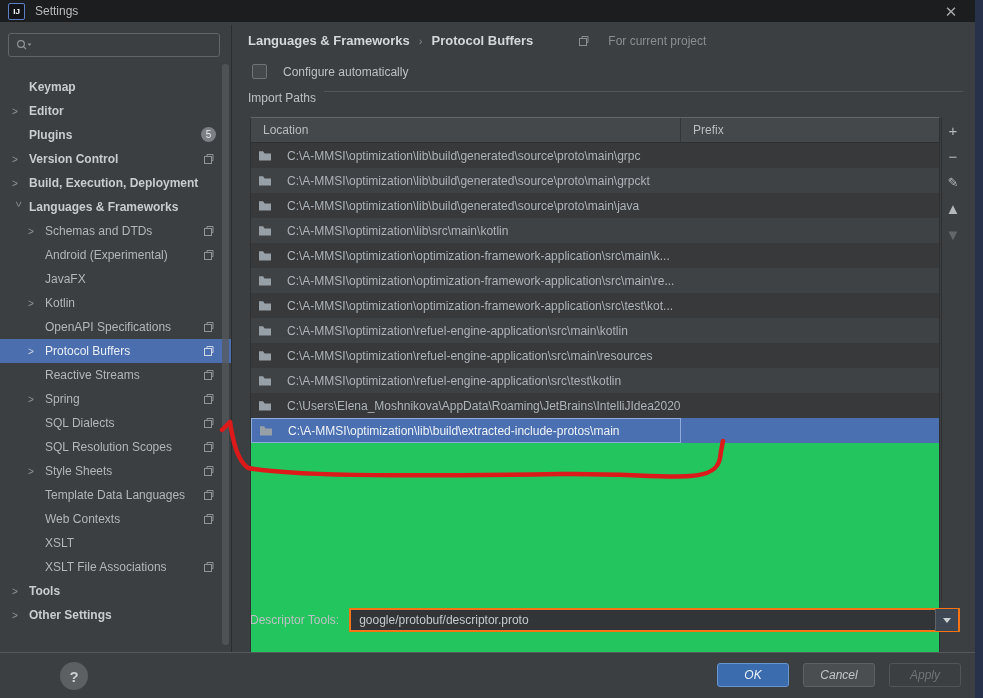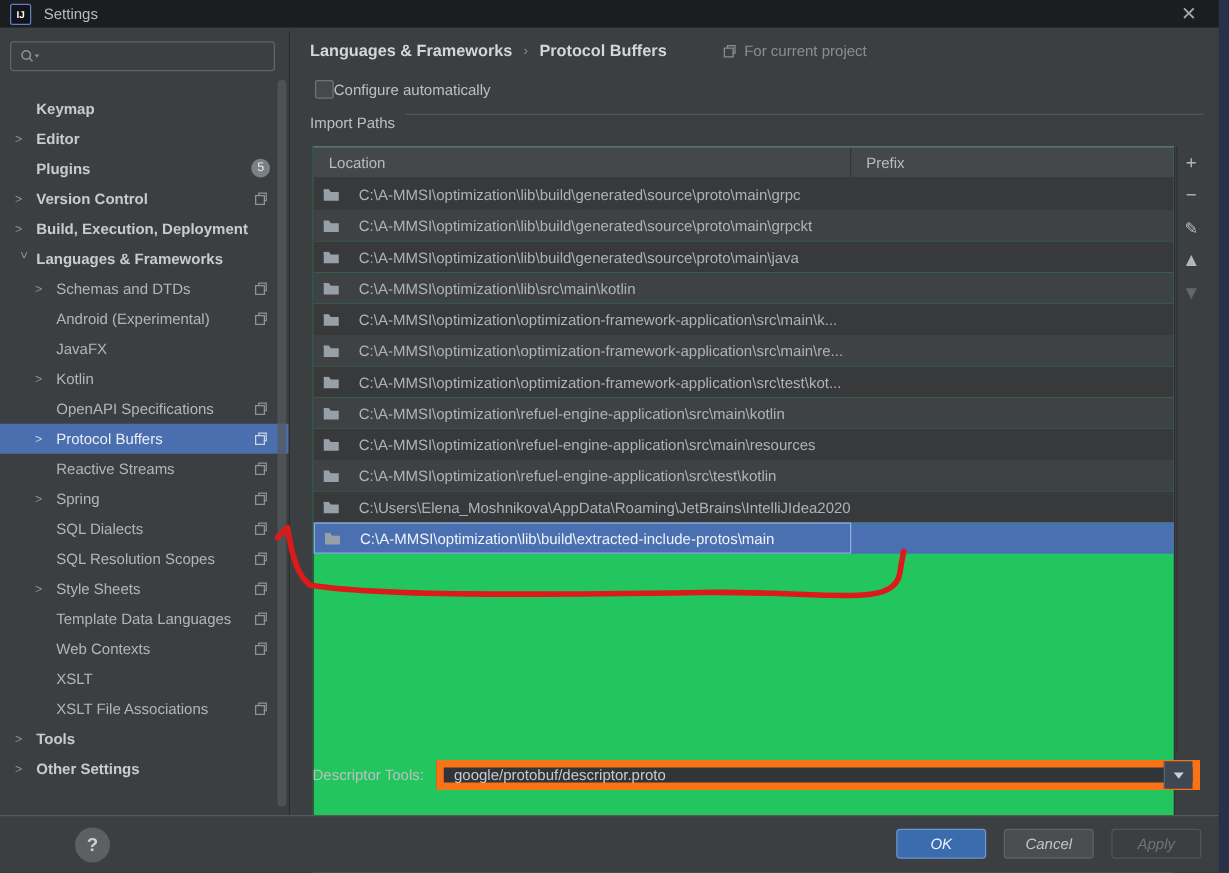--- a/index.html
+++ b/index.html
@@ -39,23 +39,23 @@
   .proj-icon{position:absolute;right:16px;top:6px;}
   .proj-icon rect,.proj-icon path{stroke:#8f9396;stroke-width:1;fill:none;}
   .tree-item.selected .proj-icon rect,.tree-item.selected .proj-icon path{stroke:#cdd6e4;}
   .v-divider{position:absolute;left:231px;top:25px;width:1px;height:627px;background:#2b2d2f;}
   .scroll-thumb{position:absolute;left:222px;top:64px;width:7px;height:581px;background:#55595c;
                 border-radius:3px;opacity:.75;}
   
   .breadcrumb{position:absolute;left:248px;top:33px;display:flex;align-items:center;gap:9px;}
   .crumb{font-weight:bold;font-size:13px;color:#d4d7da;cursor:pointer;}
   .crumb-sep{color:#888c8e;font-size:11px;}
-  .scope{display:flex;align-items:center;gap:5px;margin-left:36px;color:#8a8e91;}
+  .scope{display:flex;align-items:center;gap:18px;margin-left:36px;color:#8a8e91;}
   .scope svg rect,.scope svg path{stroke:#8a8e91;stroke-width:1;fill:none;}
-  .cfg-row{position:absolute;left:252px;top:64px;display:flex;align-items:center;gap:0;}
+  .cfg-row{position:absolute;left:252px;top:64px;display:flex;align-items:center;gap:16px;}
   .checkbox{width:13px;height:13px;background:#45494c;border:1px solid #6f7375;border-radius:2px;}
   .cfg-label{color:#bdc0c2;}
   .section-row{position:absolute;left:248px;top:91px;width:715px;display:flex;align-items:flex-start;}
   .section-label{color:#bdc0c2;flex:none;}
   .section-line{flex:1;height:1px;background:#525658;margin-left:8px;}
   
   .table-wrap{position:absolute;left:250px;top:117px;width:713px;height:484px;}
   .table{position:absolute;left:0;top:0;width:690px;height:596px;border:1px solid #2e3032;
          border-top:1px solid #63676a;box-sizing:border-box;display:flex;flex-direction:column;
          background:#22c55e;}
@@ -75,21 +75,21 @@
   .tb-strip{position:absolute;left:691px;top:0;width:22px;height:484px;border-left:1px solid #2e3032;
             display:flex;flex-direction:column;align-items:center;}
   .tb-btn{width:22px;height:26px;display:flex;align-items:center;justify-content:center;
           color:#b4b8ba;font-size:15px;cursor:pointer;}
   .tb-btn.glyph-edit{font-size:13px;}
   .tb-btn.disabled{color:#63676a;cursor:default;}
   
   .desc-row{position:absolute;left:250px;top:608px;width:710px;height:24px;display:flex;
             align-items:center;}
   .desc-label{color:#bdc0c2;flex:none;margin-right:10px;}
-  .combo{flex:1;height:24px;border:6px solid #f97316;background:#313537;display:flex;
+  .combo{flex:1;height:24px;border:2px solid #f97316;background:#313537;display:flex;
          align-items:center;box-sizing:border-box;cursor:pointer;}
   .combo-value{flex:1;padding-left:8px;color:#c7cacd;white-space:nowrap;overflow:hidden;}
   .combo-btn{width:22px;height:22px;flex:none;background:#3e4754;border-left:1px solid #5e6264;
              display:flex;align-items:center;justify-content:center;}
   .combo-caret{width:0;height:0;border-left:4px solid transparent;border-right:4px solid transparent;
                border-top:5px solid #ced1d3;}
   
   .footer{position:absolute;left:0;top:652px;width:983px;height:46px;background:#3c3f41;
           border-top:1px solid #56595b;box-sizing:border-box;}
   .help-btn{position:absolute;left:60px;top:9px;width:28px;height:28px;border-radius:50%;

